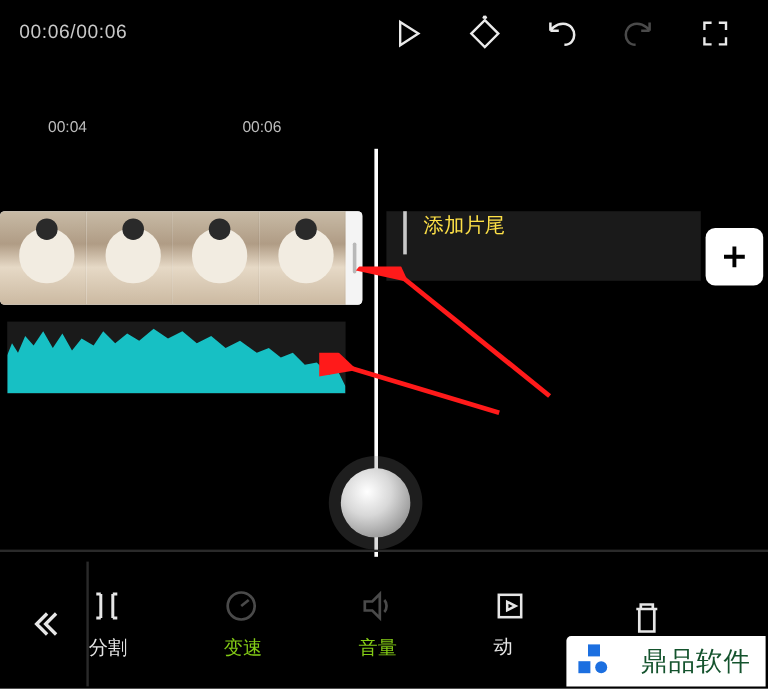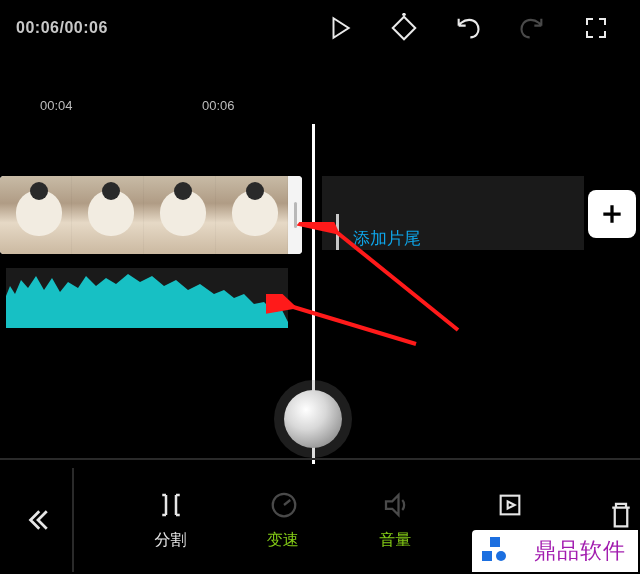--- a/index.html
+++ b/index.html
@@ -1,42 +1,42 @@
 <!DOCTYPE html>
 <html><head>
 <meta charset="utf-8">
 <style>
   * { margin: 0; padding: 0; box-sizing: border-box; }
   body { background: #fff; width: 640px; height: 574px; overflow: hidden; position: relative; font-family: -apple-system, "PingFang SC", sans-serif; }
   .app { background: #000; width: 640px; height: 574px; position: relative; color: #fff; }
 
   
   .topbar { height: 56px; display: flex; align-items: center; padding: 0 16px; gap: 8px; }
-  .timecode { color: #c8c8c8; font-size: 16px; font-weight: 700; letter-spacing: .5px; }
+  .timecode { color: #c8c8c8; font-size: 16px; font-weight: 400; letter-spacing: .5px; }
   .spacer { flex: 1; }
   .icon-btn { width: 56px; height: 44px; display: flex; align-items: center; justify-content: center; }
   .icon-btn svg { stroke: #eaeaea; }
   .icon-btn.dim svg { stroke: #4a4a4a; }
 
   
   .ruler { height: 30px; position: relative; color: #bdbdbd; font-size: 13px; margin-top: 36px; }
   .ruler .tick { position: absolute; top: 6px; }
 
   
   .timeline { position: relative; height: 372px; }
 
   
   .clip-strip { position: absolute; top: 54px; left: 0; height: 78px; width: 302px; background: #fff; border-radius: 4px; display: flex; overflow: hidden; }
   .clip-strip .frame { flex: 0 0 72px; height: 100%; background: linear-gradient(180deg, #c8bba6 0%, #b09c85 35%, #e6d9c6 60%, #cbb9a1 100%); position: relative; border-right: 1px solid rgba(0,0,0,.03); }
   .clip-strip .frame::after { content: ""; position: absolute; top: 6px; left: 30px; width: 18px; height: 18px; background: #2a2a2a; border-radius: 50%; box-shadow: 0 22px 0 14px #f2ece1; }
   .clip-strip .handle { flex: 0 0 14px; background: #f4f4f4; display: flex; align-items: center; justify-content: center; }
   .clip-strip .handle::before { content: ""; width: 3px; height: 26px; background: #b8b8b8; border-radius: 2px; }
 
   
-  .add-ending { position: absolute; top: 54px; left: 322px; width: 262px; height: 74px; background: #1a1a1a; display: flex; align-items: flex-end; padding-left: 14px; color: #0ea5e9; font-size: 17px; }
+  .add-ending { position: absolute; top: 54px; left: 322px; width: 262px; height: 58px; background: #1a1a1a; display: flex; align-items: flex-start; padding-left: 14px; color: #fde047; font-size: 17px; }
   .add-ending .bar { width: 3px; height: 36px; background: #c8c8c8; margin-right: 14px; }
 
   
   .plus-btn { position: absolute; top: 68px; right: 4px; width: 48px; height: 48px; background: #fff; border-radius: 8px; display: flex; align-items: center; justify-content: center; }
   .plus-btn::before { content: ""; position: absolute; inset: -2px; border-radius: 10px; background: linear-gradient(135deg, #00e0e0 0%, #ff2b6b 100%); z-index: -1; }
   .plus-btn svg { stroke: #000; }
 
   
   .audio-track { position: absolute; top: 146px; left: 6px; width: 282px; height: 60px; background: #1a1a1a; display: flex; align-items: flex-end; overflow: hidden; }
   .audio-track svg { width: 100%; height: 100%; }
@@ -44,27 +44,27 @@
   
   .playhead-line { position: absolute; top: 2px; left: 312px; width: 3px; height: 340px; background: #fff; }
   .playhead-knob { position: absolute; top: 268px; left: 284px; width: 58px; height: 58px; border-radius: 50%; background: radial-gradient(circle at 38% 34%, #fff 0%, #d8d8d8 38%, #707070 100%); box-shadow: 0 0 0 10px rgba(120,120,120,.25); }
 
   
   .arrow { position: absolute; pointer-events: none; }
 
   
   .bottombar { position: absolute; left: 0; right: 0; bottom: 0; height: 116px; border-top: 2px solid #2a2a2a; display: flex; align-items: center; padding: 6px 4px 0; }
   .back-btn { width: 70px; height: 104px; display: flex; align-items: center; justify-content: center; border-right: 2px solid #2a2a2a; }
-  .tool { flex: 1; display: flex; flex-direction: column; align-items: flex-end; justify-content: center; gap: 10px; color: #e6e6e6; font-size: 16px; height: 100%; }
+  .tool { flex: 1; display: flex; flex-direction: column; align-items: flex-start; justify-content: center; gap: 10px; color: #e6e6e6; font-size: 16px; height: 100%; }
   .tool.dim { color: #84cc16; }
   .tool.dim svg { stroke: #4a4a4a; }
   .tool svg { stroke: #e6e6e6; }
 
   
-  .watermark { position: absolute; right: 2px; bottom: 2px; background: #fff; padding: 6px 12px 6px 10px; display: flex; align-items: center; gap: 24px; color: #a21caf; font-size: 22px; font-weight: 500; border-top-left-radius: 4px; letter-spacing: 1px; }
+  .watermark { position: absolute; right: 2px; bottom: 2px; background: #fff; padding: 6px 12px 6px 10px; display: flex; align-items: center; gap: 24px; color: #14532d; font-size: 22px; font-weight: 500; border-top-left-radius: 4px; letter-spacing: 1px; }
   .watermark .logo { width: 28px; height: 28px; position: relative; }
   .watermark .logo .sq { position: absolute; width: 10px; height: 10px; background: #1c6fe0; }
   .watermark .logo .s1 { top: 0; left: 8px; }
   .watermark .logo .s2 { top: 14px; left: 0; }
   .watermark .logo .s3 { top: 14px; left: 14px; border-radius: 50%; }
 </style>
 </head>
 <body>
 
 <div class="app">

